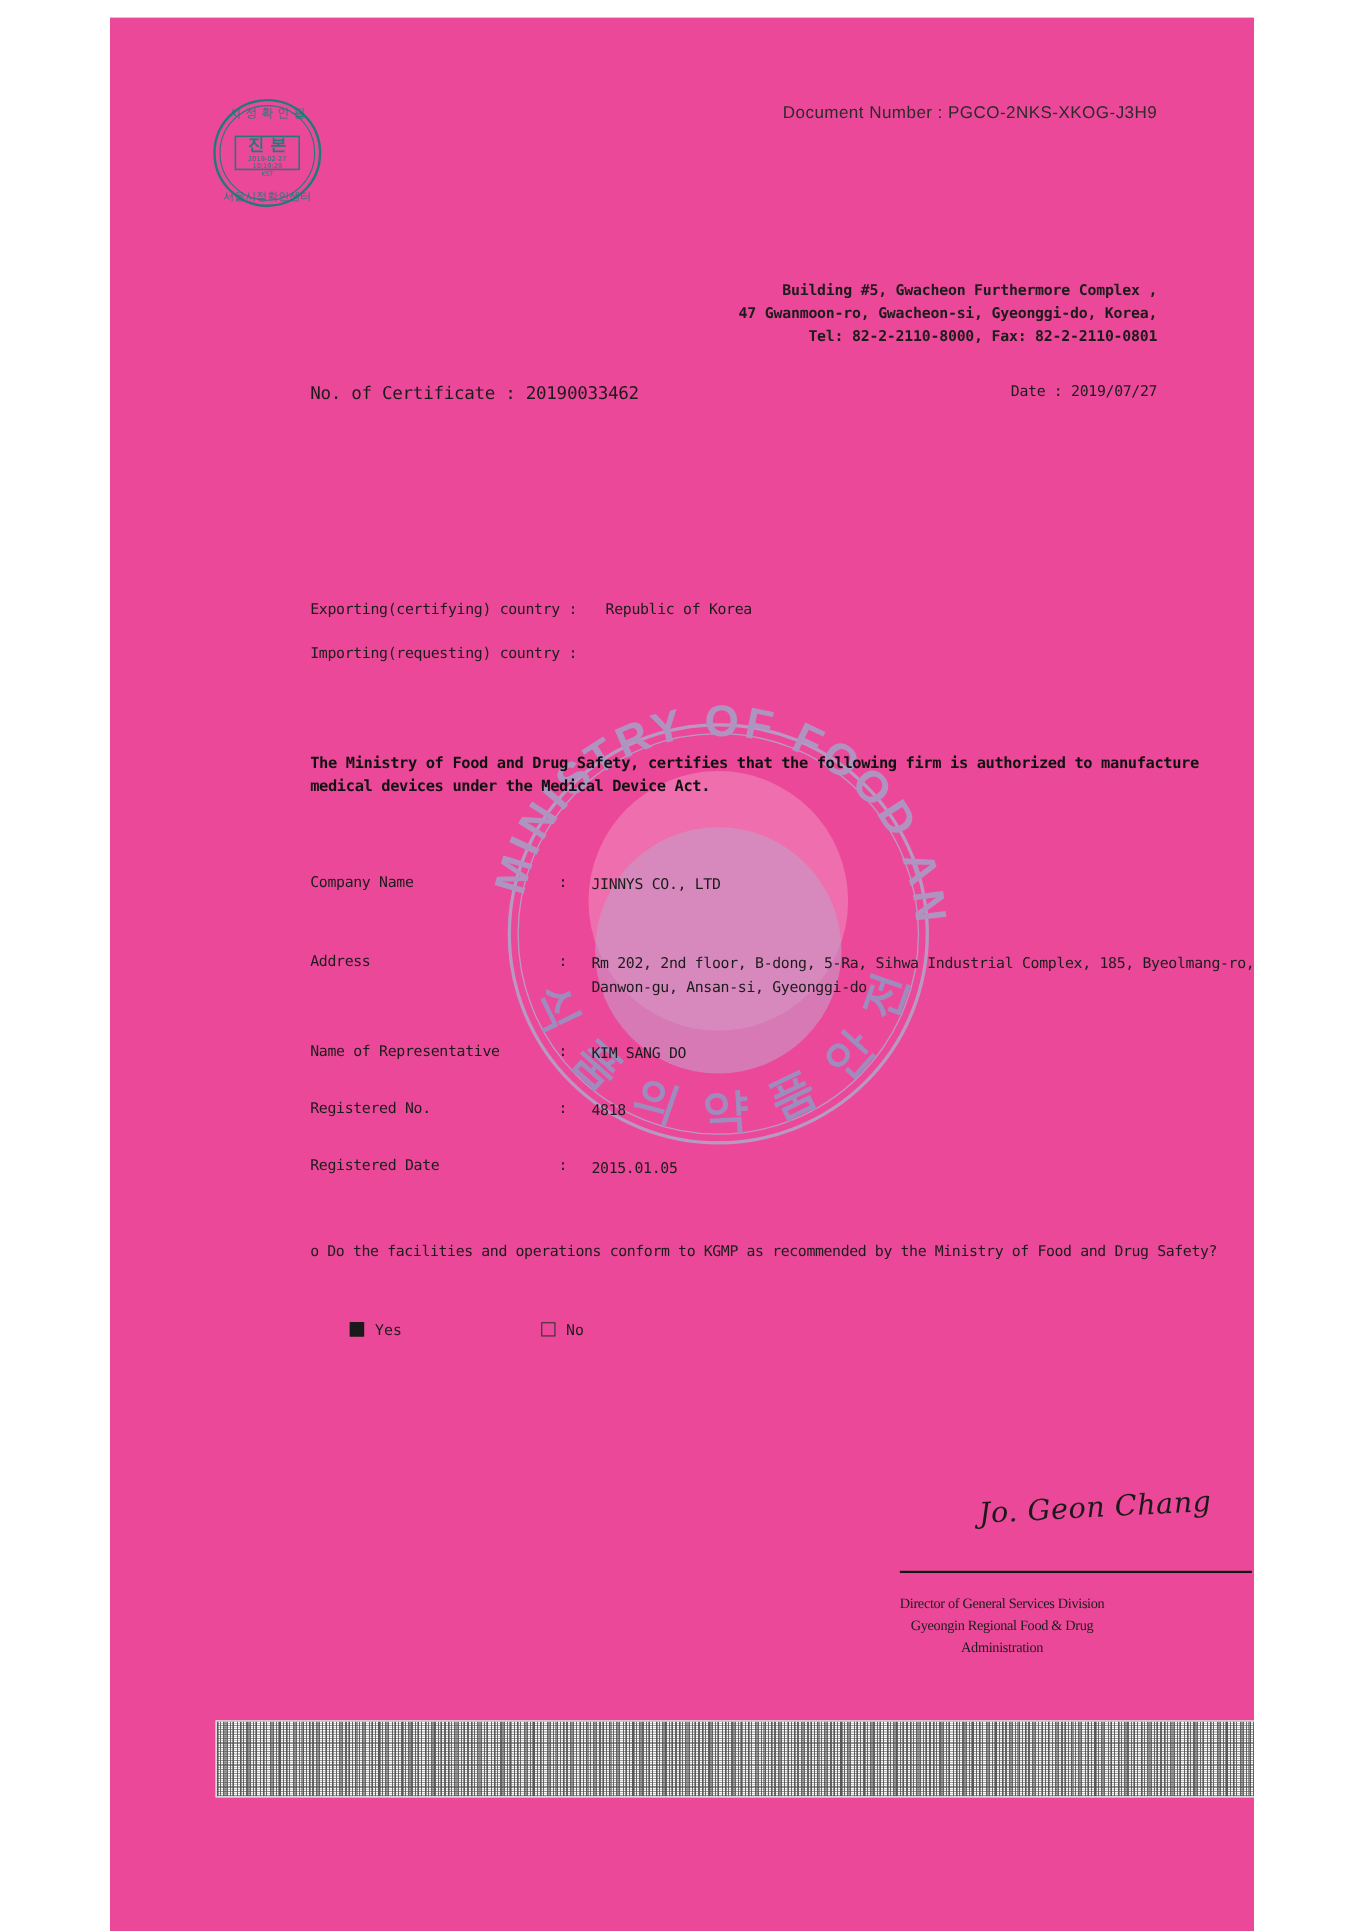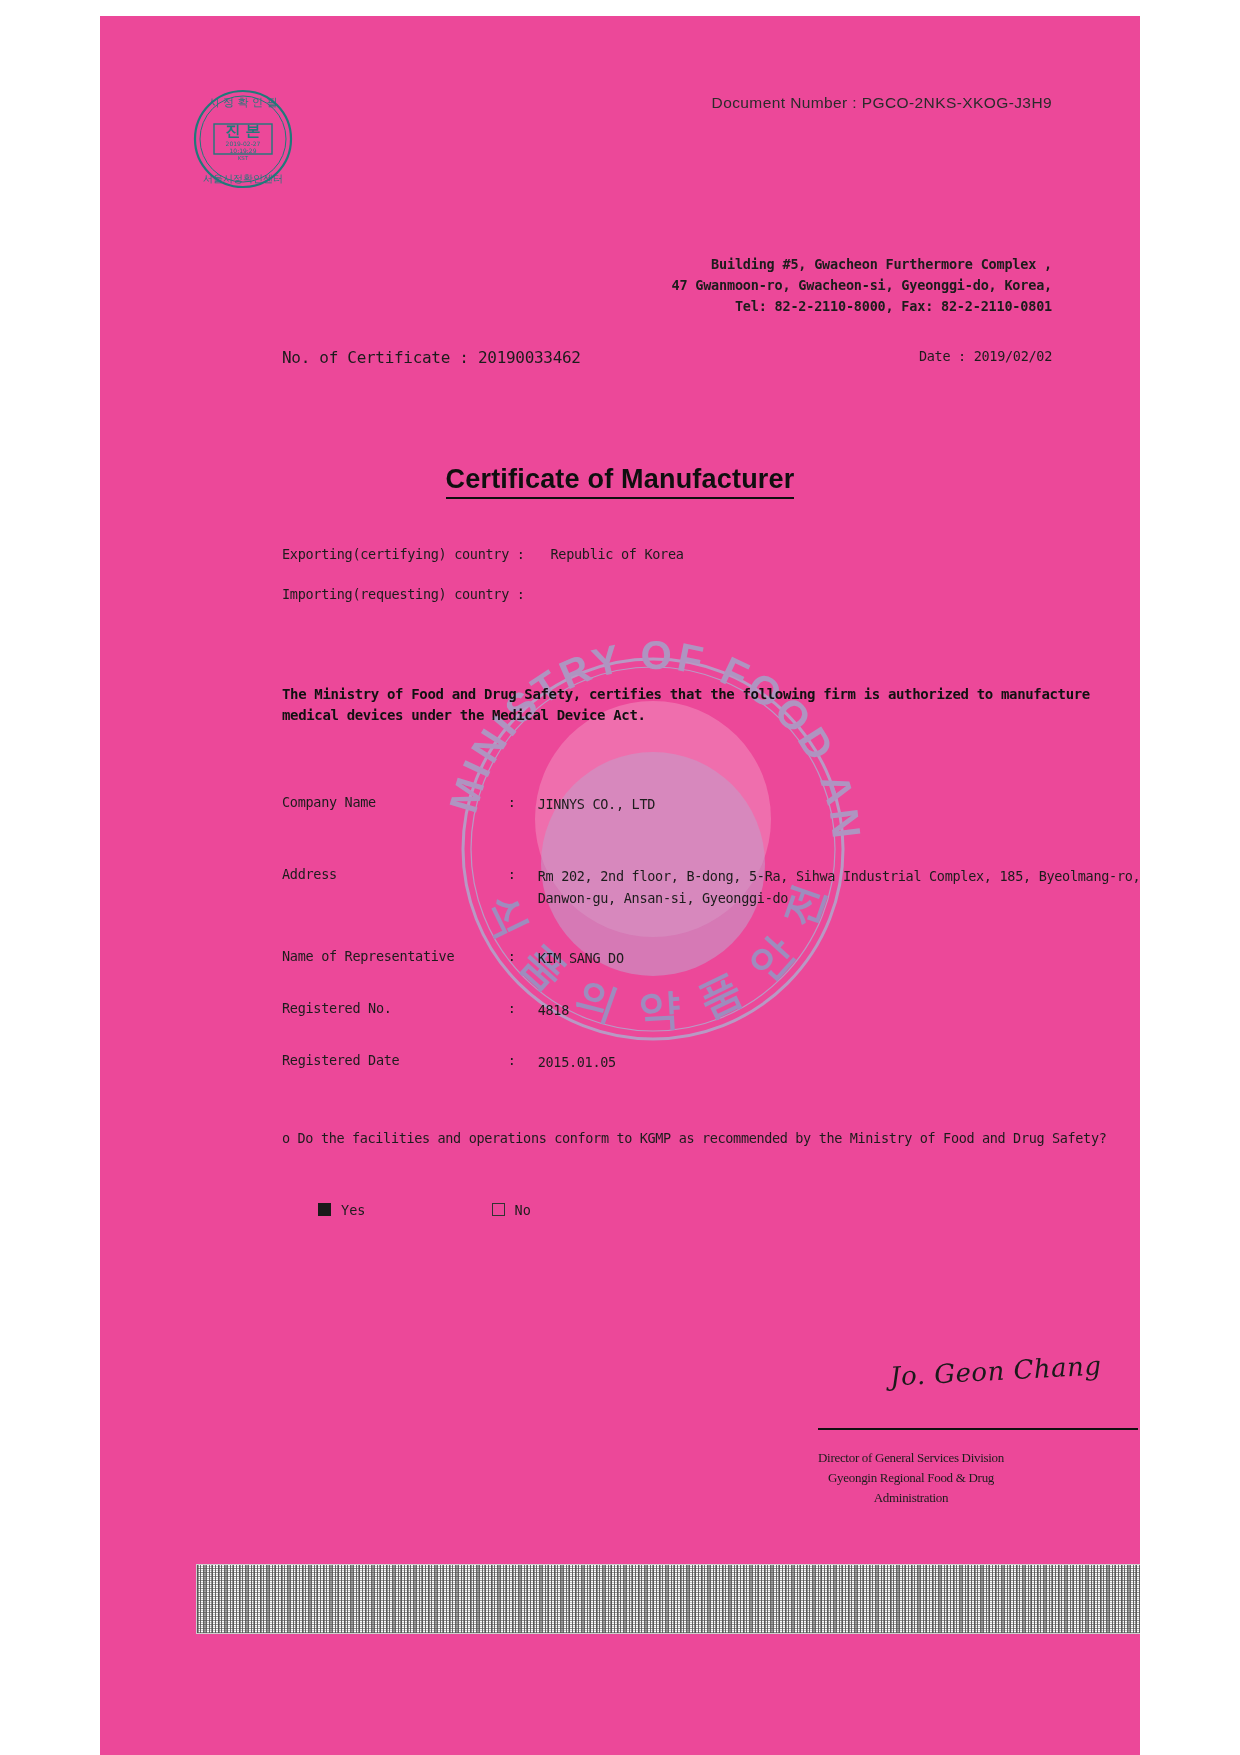--- a/index.html
+++ b/index.html
@@ -297,21 +297,21 @@
     <div>47 Gwanmoon-ro, Gwacheon-si, Gyeonggi-do, Korea,</div>
     <div>Tel: 82-2-2110-8000, Fax: 82-2-2110-0801</div>
   </div>
 
   <div class="cert-no">
     <span>No. of Certificate :</span>
     <span>20190033462</span>
   </div>
   <div class="cert-date">
     <span>Date :</span>
-    <span>2019/02/02</span>
+    <span>2019/07/27</span>
   </div>
 
   <div class="watermark">
     <svg width="470" height="470" viewBox="0 0 470 470" xmlns="http://www.w3.org/2000/svg">
       <defs>
         <path id="arcTop" d="M 55,235 A 180,180 0 0 1 415,235"></path>
         <path id="arcBot" d="M 60,235 A 175,175 0 0 0 410,235"></path>
       </defs>
       <circle cx="235" cy="235" r="190" fill="none" stroke="#8fdce8" stroke-width="3"></circle>
       <circle cx="235" cy="235" r="182" fill="none" stroke="#8fdce8" stroke-width="1.2"></circle>
@@ -319,23 +319,20 @@
       <circle cx="235" cy="250" r="112" fill="#a8dcee" opacity="0.6"></circle>
       <text font-family="Liberation Sans, sans-serif" font-size="40" font-weight="bold" fill="#7fd3e2" letter-spacing="4">
         <textPath href="#arcTop" startOffset="6%">MINISTRY OF FOOD AND DRUG SAFETY</textPath>
       </text>
       <text font-family="DejaVu Sans, sans-serif" font-size="42" font-weight="bold" fill="#5fc4dd" letter-spacing="6">
         <textPath href="#arcBot" startOffset="10%">식 품 의 약 품 안 전 처</textPath>
       </text>
     </svg>
   </div>
 
-  <div class="title">
-    <span>Certificate of Manufacturer</span>
-  </div>
 
   <div class="country-line" id="exporting">
     <span>Exporting(certifying) country :</span>
     <span class="val">Republic of Korea</span>
   </div>
   <div class="country-line" id="importing">
     <span>Importing(requesting) country :</span>
     <span class="val"></span>
   </div>
 

